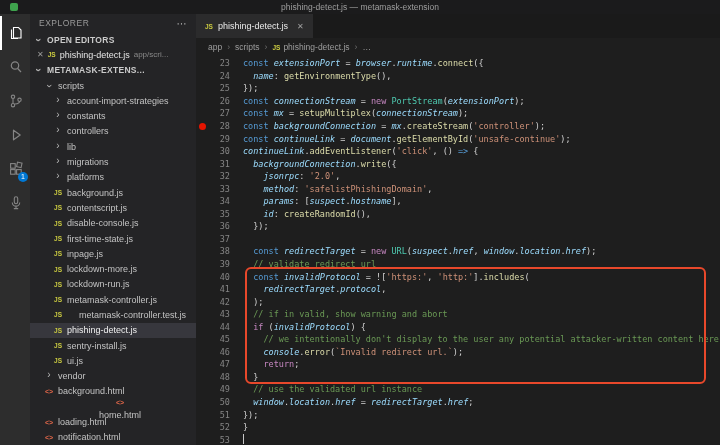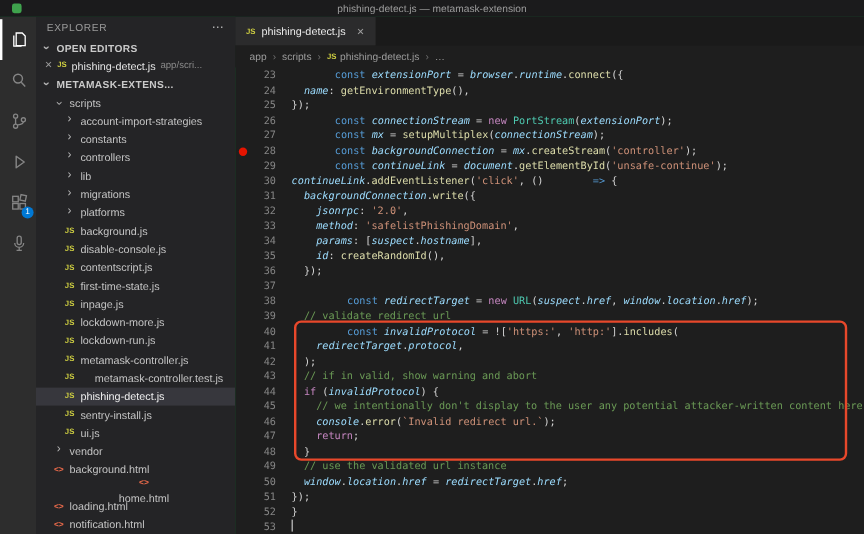--- a/index.html
+++ b/index.html
@@ -1,18 +1,18 @@
 <!DOCTYPE html>
 <html><head>
 <meta charset="utf-8">
 <style>
   * { margin:0; padding:0; box-sizing:border-box; }
   html,body { background:#111; }
   body { width:720px; height:445px; overflow:hidden; font-family:"Liberation Sans", sans-serif; }
-  .app { width:720px; height:445px; background:#15803d; display:flex; flex-direction:column; overflow:hidden; }
+  .app { width:720px; height:445px; background:#1d4ed8; display:flex; flex-direction:column; overflow:hidden; }
 
   
   .titlebar { height:14px; flex:none; background:#1b1b1c; display:flex; align-items:center; justify-content:center; position:relative; color:#9d9d9d; font-size:8.5px; }
   .app-icon { position:absolute; left:10px; top:3px; width:8px; height:8px; background:#3fa34d; border-radius:2px; }
 
   .main { flex:1; display:flex; min-height:0; }
 
   
   .activitybar { width:30px; flex:none; background:#2d2d2d; display:flex; flex-direction:column; align-items:center; padding-top:2px; }
   .ab-item { width:30px; height:34px; display:flex; align-items:center; justify-content:center; position:relative; color:#858585; border-left:2px solid transparent; cursor:pointer; }
@@ -46,21 +46,21 @@
   .bc-sep { color:#6e6e6e; }
   .bc-item { display:inline-flex; align-items:center; gap:3px; cursor:pointer; }
 
   
   .code { position:relative; flex:1; overflow:hidden; font-family:"DejaVu Sans Mono", monospace; font-size:8.5px; color:#d4d4d4; padding-top:1px; }
   .code-line { display:flex; height:12.55px; align-items:center; }
   .bp { width:13px; flex:none; display:flex; justify-content:center; }
   .bp.on::before { content:""; display:block; width:7px; height:7px; border-radius:50%; background:#e51400; }
   .lnum { width:21px; flex:none; text-align:right; color:#858585; }
   .ltext { padding-left:13px; white-space:pre; flex:none; }
-  .tk-k { color:#569cd6;margin-left:36px; } .tk-c { color:#c586c0;text-align:center; } .tk-v { color:#9cdcfe;font-style:italic; }
+  .tk-k { color:#569cd6; } .tk-c { color:#c586c0;text-align:center; } .tk-v { color:#9cdcfe;font-style:italic; }
   .tk-f { color:#dcdcaa; } .tk-t { color:#4ec9b0; } .tk-s { color:#ce9178; }
   .tk-m { color:#6a9955; } .tk-p { color:#d4d4d4; }
   .cursor { display:inline-block; width:1px; height:10px; background:#c8c8c8; }
   .ann-box { position:absolute; left:49px; width:461px; border:2px solid #e8482b; border-radius:6px; pointer-events:none; }
 </style>
 </head>
 <body>
 
 <div class="app">
   <div class="titlebar">
@@ -181,27 +181,27 @@
           <div class="tree-row" style="padding-left: 23px;">
             <span class="icon-slot">
               <span class="js-badge">JS</span>
             </span>
             <span>background.js</span>
           </div>
           <div class="tree-row" style="padding-left: 23px;">
             <span class="icon-slot">
               <span class="js-badge">JS</span>
             </span>
+            <span>contentscript.js</span>
+          </div>
+          <div class="tree-row" style="padding-left: 23px;">
+            <span class="icon-slot">
+              <span class="js-badge">JS</span>
+            </span>
             <span>disable-console.js</span>
-          </div>
-          <div class="tree-row" style="padding-left: 23px;">
-            <span class="icon-slot">
-              <span class="js-badge">JS</span>
-            </span>
-            <span>contentscript.js</span>
           </div>
           <div class="tree-row" style="padding-left: 23px;">
             <span class="icon-slot">
               <span class="js-badge">JS</span>
             </span>
             <span>first-time-state.js</span>
           </div>
           <div class="tree-row" style="padding-left: 23px;">
             <span class="icon-slot">
               <span class="js-badge">JS</span>

